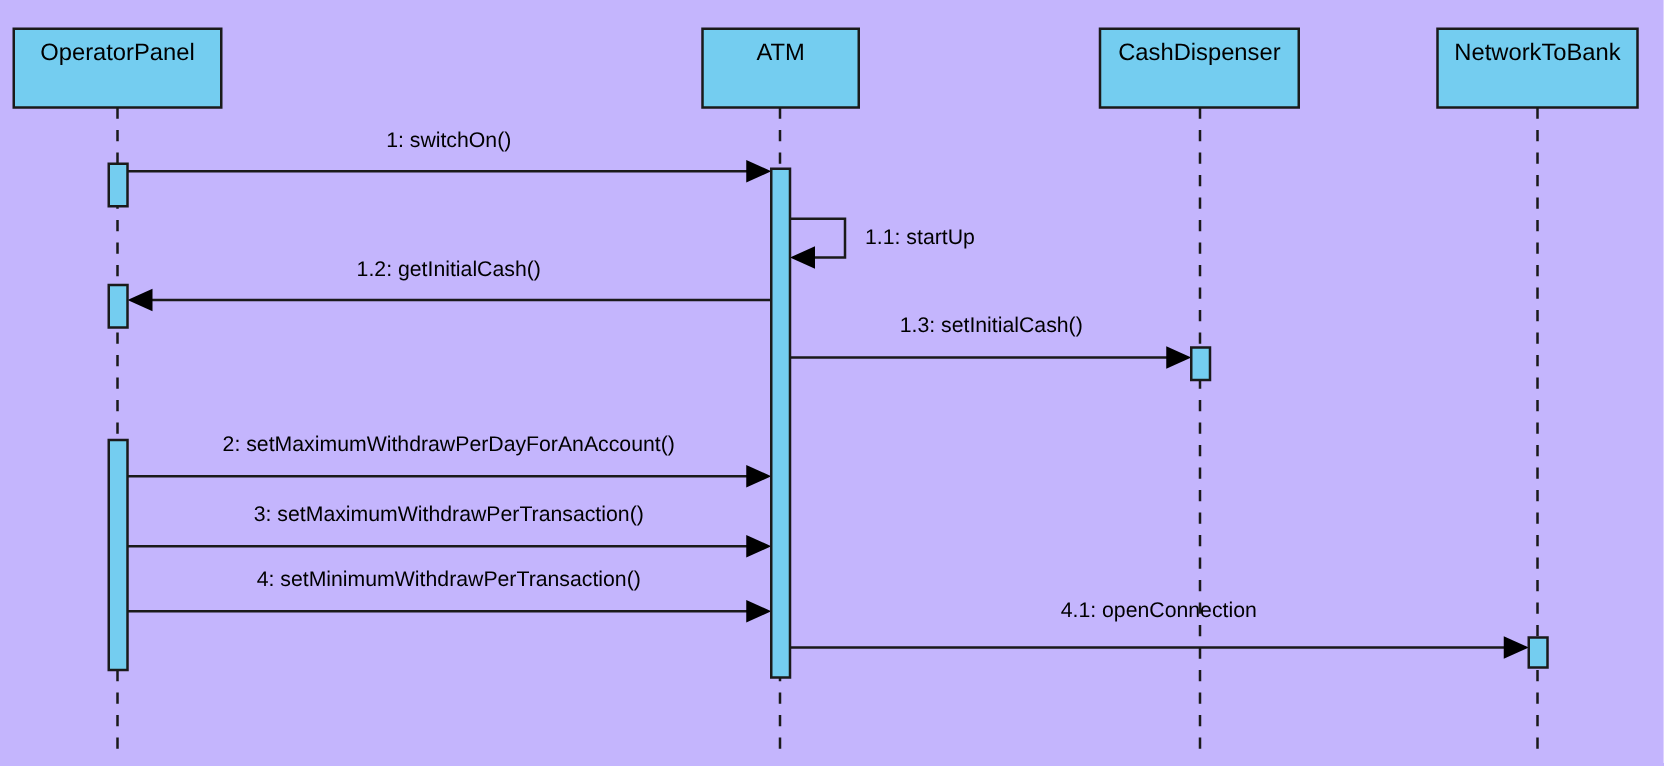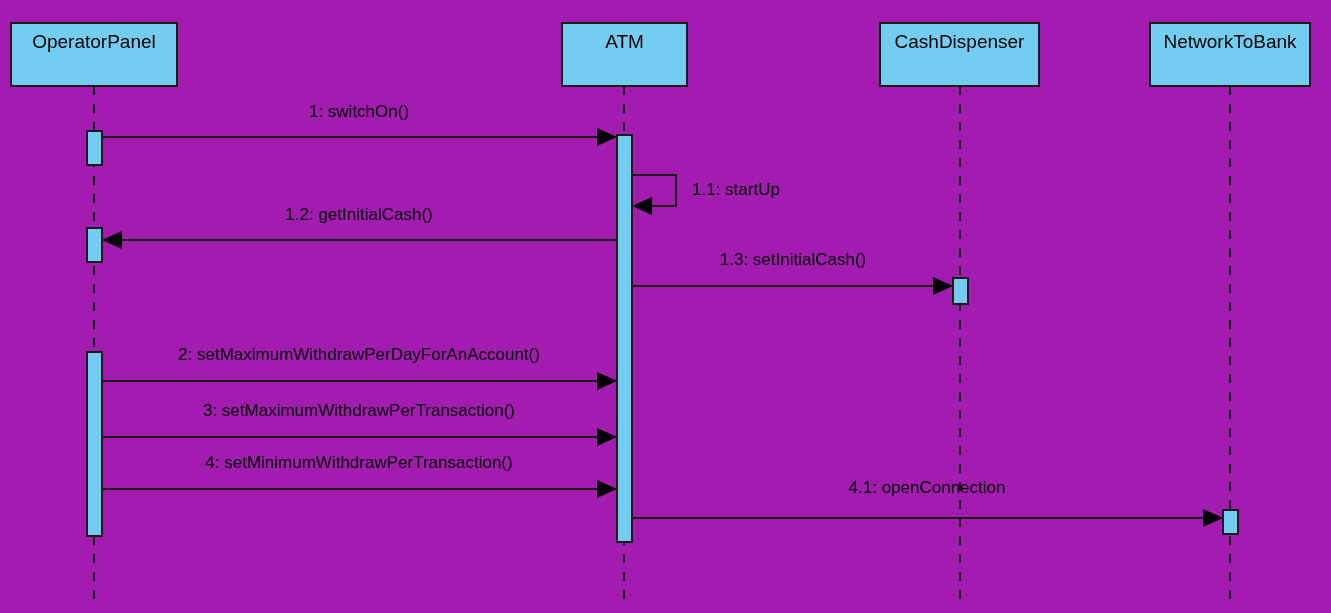--- a/index.html
+++ b/index.html
@@ -7,21 +7,21 @@
     padding: 0;
     background: #ffffff;
   }
   body {
     font-family: "Liberation Sans", sans-serif;
   }
   #diagram-root {
     position: relative;
     width: 1331px;
     height: 613px;
-    background: #a21caf;
+    background: #c4b5fd;
     overflow: hidden;
   }
   #diagram-svg {
     position: absolute;
     left: 0;
     top: 0;
   }
   .participant-box-rect {
     stroke: #1a1a1a;
     stroke-width: 2;

